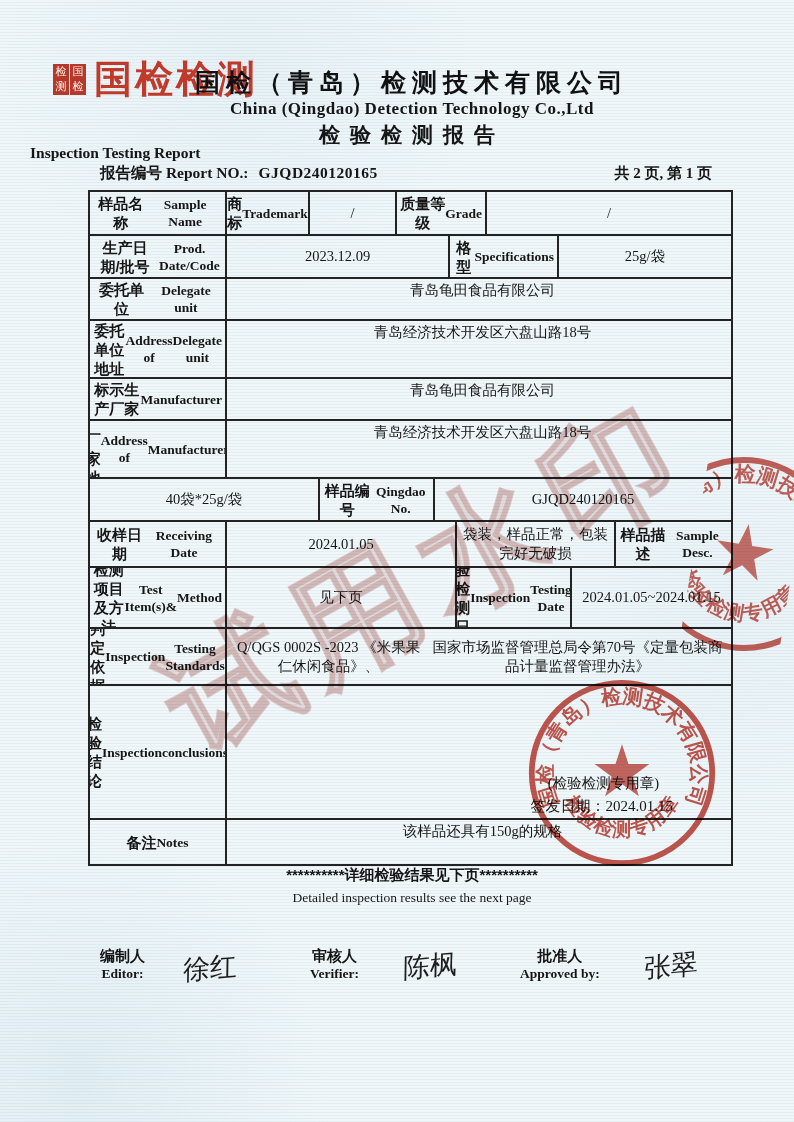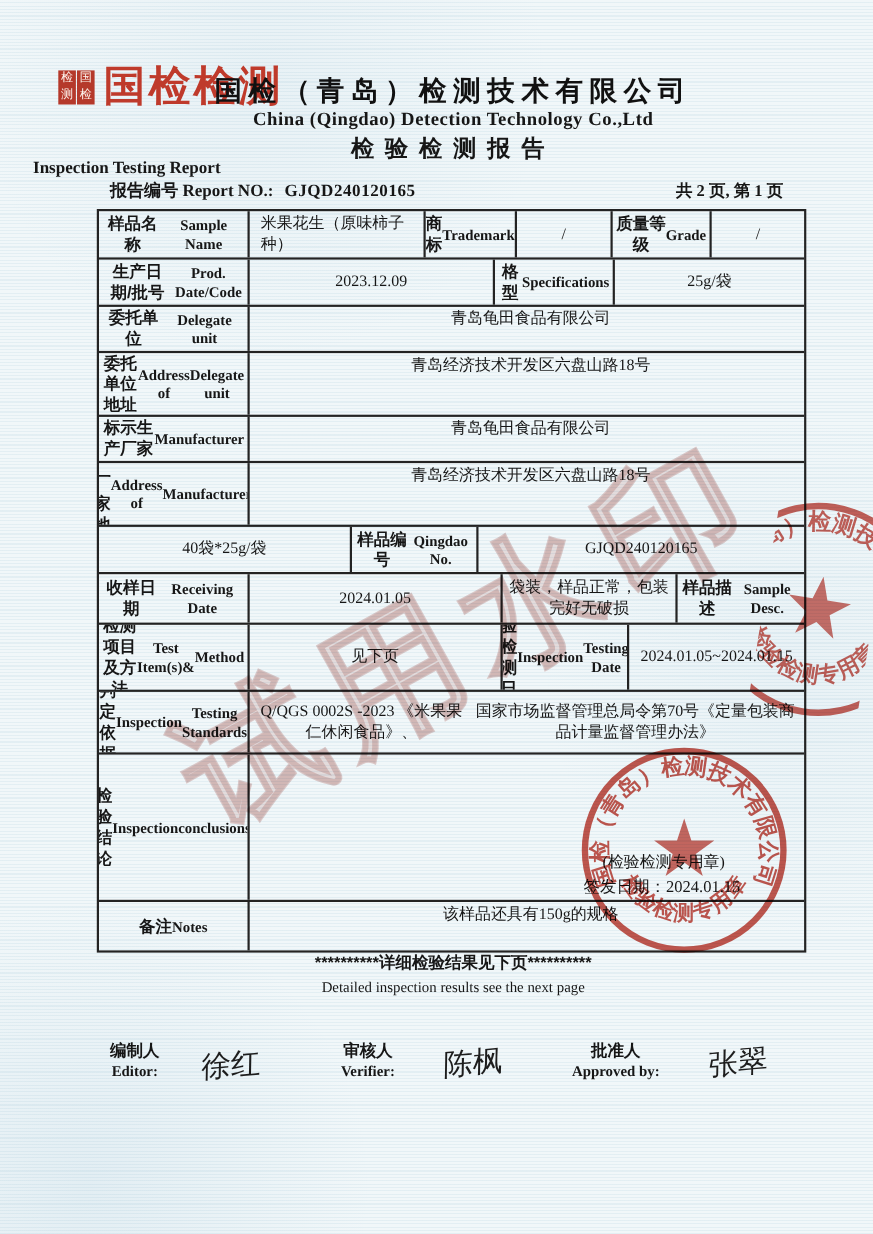--- a/index.html
+++ b/index.html
@@ -106,23 +106,20 @@
     <span>报告编号 Report NO.:</span><span class="no">GJQD240120165</span>
   </div>
   <div class="page-note">共 2 页, 第 1 页</div>
 
   <div class="tbl">
 
     <div class="tr" style="height:44px">
       <div class="td" style="flex:0 0 137px">
         <div class="zh-label">样品名称</div>
         <div class="en-label">Sample Name</div>
-      </div>
-      <div class="td left" style="flex:0 0 160px">
-        <div class="val">米果花生（原味柿子种）</div>
       </div>
       <div class="td" style="flex:0 0 83px">
         <div class="zh-label">商标</div>
         <div class="en-label">Trademark</div>
       </div>
       <div class="td" style="flex:0 0 87px">
         <div class="val">/</div>
       </div>
       <div class="td" style="flex:0 0 90px">
         <div class="zh-label">质量等级</div>

